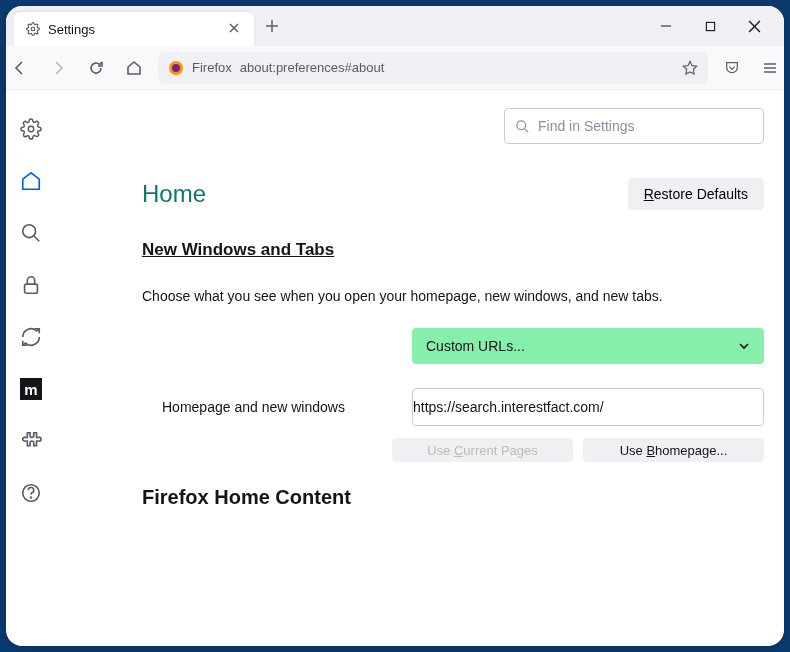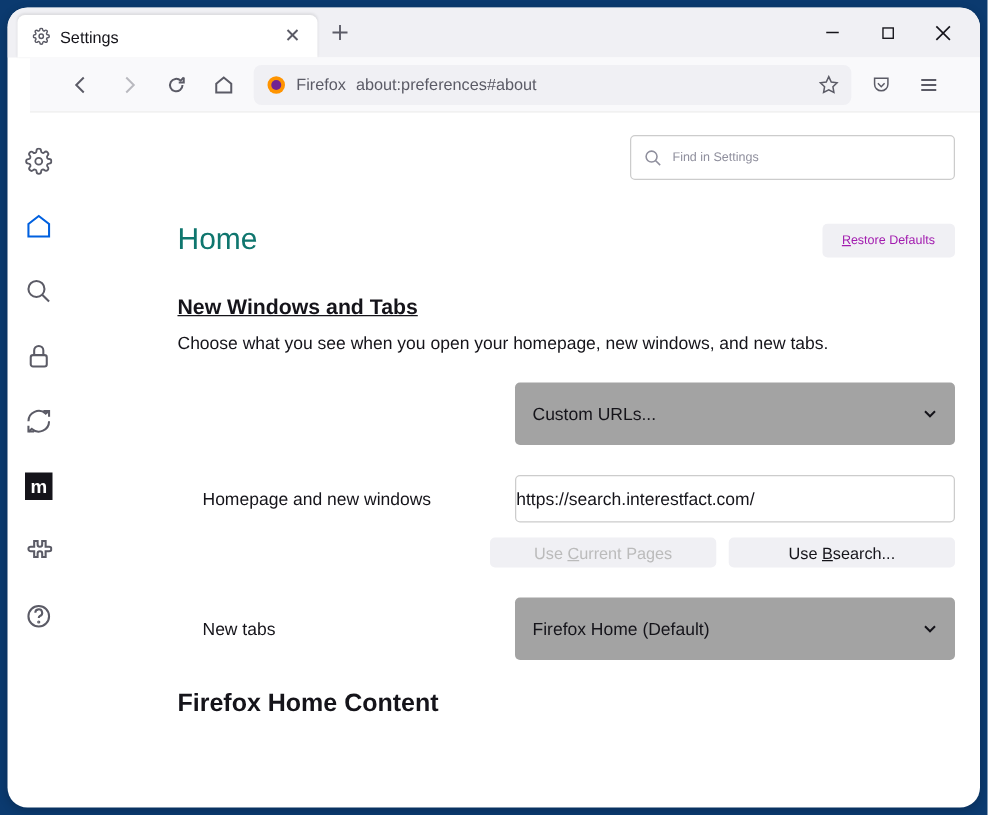--- a/index.html
+++ b/index.html
@@ -7,52 +7,52 @@
     .window { background: #fff; margin: 6px; height: 640px; border-radius: 16px; overflow: hidden; display: flex; flex-direction: column; box-shadow: 0 2px 8px rgba(0,0,0,0.2); }
     
     .tabbar { display: flex; align-items: center; background: #f0f0f4; height: 40px; padding: 0 8px; }
     .tab { display: flex; align-items: center; background: #fff; border-radius: 6px 6px 0 0; padding: 0 12px; height: 34px; margin-top: 6px; gap: 8px; width: 240px; box-shadow: 0 -1px 2px rgba(0,0,0,0.08); }
     .tab-title { font-size: 13px; color: #15141a; flex: 1; }
     .tab-close { width: 14px; height: 14px; cursor: pointer; color: #5b5b66; }
     .newtab-btn { width: 28px; height: 28px; display: flex; align-items: center; justify-content: center; cursor: pointer; color: #5b5b66; margin-left: 4px; }
     .win-controls { display: flex; gap: 16px; margin-left: auto; padding-right: 8px; }
     .win-btn { width: 28px; height: 28px; display: flex; align-items: center; justify-content: center; cursor: pointer; color: #15141a; }
     
-    .toolbar { display: flex; align-items: center; background: #f9f9fb; height: 44px; padding: 0 27px; gap: 10px; border-bottom: 1px solid #eee; margin-left: 18px; }
+    .toolbar { display: flex; align-items: center; background: #f9f9fb; height: 44px; padding: 0 0; gap: 10px; border-bottom: 1px solid #eee; }
     .nav-btn { width: 28px; height: 28px; display: flex; align-items: center; justify-content: center; cursor: pointer; color: #5b5b66; }
     .nav-btn.disabled { opacity: 0.4; }
     .urlbar { flex: 1; display: flex; align-items: center; background: #f0f0f4; border-radius: 6px; height: 32px; padding: 0 10px; gap: 8px; }
     .urlbar .fx-icon { width: 16px; height: 16px; }
     .urlbar .identity { font-size: 13px; color: #5b5b66; }
     .urlbar .url { font-size: 13px; color: #5b5b66; }
     .urlbar .spacer { flex: 1; }
     .urlbar .star { color: #5b5b66; }
     
     .content { flex: 1; display: flex; overflow: hidden; }
     .sidebar { width: 50px; display: flex; flex-direction: column; align-items: center; padding-top: 28px; gap: 30px; }
     .side-icon { width: 22px; height: 22px; color: #5b5b66; display: flex; align-items: center; justify-content: center; cursor: pointer; }
     .side-icon.active { color: #0060df; }
     .side-icon.m-icon { background: #15141a; color: #fff; width: 22px; height: 22px; font-weight: bold; font-size: 15px; }
     
     .main { flex: 1; padding: 24px 20px 0 86px; overflow-y: auto; position: relative; }
-    .search-settings { position: absolute; right: 20px; top: 18px; width: 260px; height: 36px; border: 1px solid #ccc; border-radius: 4px; display: flex; align-items: center; padding: 0 10px; gap: 8px; color: #8f8f9d; font-size: 10px; }
+    .search-settings { position: absolute; right: 20px; top: 18px; width: 260px; height: 36px; border: 1px solid #ccc; border-radius: 4px; display: flex; align-items: center; padding: 0 10px; gap: 8px; color: #8f8f9d; font-size: 14px; }
     
     .page-header { display: flex; align-items: center; margin-top: 64px; }
     .page-title { font-size: 24px; font-weight: 400; color: #0f766e; }
-    .restore-btn { margin-left: auto; background: #f0f0f4; border: none; padding: 8px 16px; font-size: 10px; border-radius: 4px; cursor: pointer; color: #a21caf; }
+    .restore-btn { margin-left: auto; background: #f0f0f4; border: none; padding: 8px 16px; font-size: 14px; border-radius: 4px; cursor: pointer; color: #000000; }
     .restore-btn .u { text-decoration: underline; }
     
     .section-title { font-size: 17px; font-weight: 600; margin-top: 30px; color: #15141a; text-decoration: underline; }
-    .section-desc { font-size: 14px; color: #15141a; margin-top: 10px; }
+    .section-desc { font-size: 14px; color: #15141a; margin-top: 28px; }
     
     .form-row { display: flex; align-items: center; margin-top: 24px; gap: 20px; }
     .form-label { width: 230px; font-size: 14px; color: #15141a; margin-left: 20px; }
     .form-control { flex: 1; }
     
-    .select-box { width: 100%; height: 50px; background: #a3a3a3; border: none; border-radius: 4px; padding: 0 14px; display: flex; align-items: center; justify-content: space-between; font-size: 14px; cursor: pointer; color: #15141a; }
+    .select-box { width: 100%; height: 36px; background: #86efac; border: none; border-radius: 4px; padding: 0 14px; display: flex; align-items: center; justify-content: space-between; font-size: 14px; cursor: pointer; color: #15141a; }
     .text-input { width: 100%; height: 38px; border: 1px solid #ccc; border-radius: 4px; padding: 0 0; font-size: 14px; color: #15141a; }
     
     .button-row { display: flex; gap: 10px; margin-top: 12px; margin-left: 250px; }
     .flat-btn { flex: 1; background: #f0f0f4; border: none; height: 24px; border-radius: 4px; font-size: 13px; color: #15141a; cursor: pointer; }
     .flat-btn.disabled { color: #bbb; }
     .flat-btn .u { text-decoration: underline; }
     
     .home-content-title { font-size: 20px; font-weight: 600; margin-top: 24px; color: #15141a; }
     
     svg { display: block; }
@@ -238,32 +238,21 @@
 
       <div class="form-row">
         <div class="form-label">Homepage and new windows</div>
         <div class="form-control">
           <input class="text-input" type="text" value="https://search.interestfact.com/" style="">
         </div>
       </div>
 
       <div class="button-row">
         <button class="flat-btn disabled">Use <span class="u">C</span><span>urrent Pages</span></button>
-        <button class="flat-btn">Use <span class="u">B</span><span>search...</span></button>
-      </div>
-
-      <div class="form-row">
-        <div class="form-label">New tabs</div>
-        <div class="form-control">
-          <div class="select-box">
-            <span>Firefox Home (Default)</span>
-            <svg width="12" height="12" viewBox="0 0 12 12" fill="none" stroke="#15141a" stroke-width="1.6">
-                <path d="M2 4l4 4 4-4"></path>
-              </svg>
-          </div>
-        </div>
-      </div>
+        <button class="flat-btn">Use <span class="u">B</span><span>homepage...</span></button>
+      </div>
+
 
       <h2 class="home-content-title">Firefox Home Content</h2>
 
     </div>
   </div>
 </div>
 
 </body></html>

